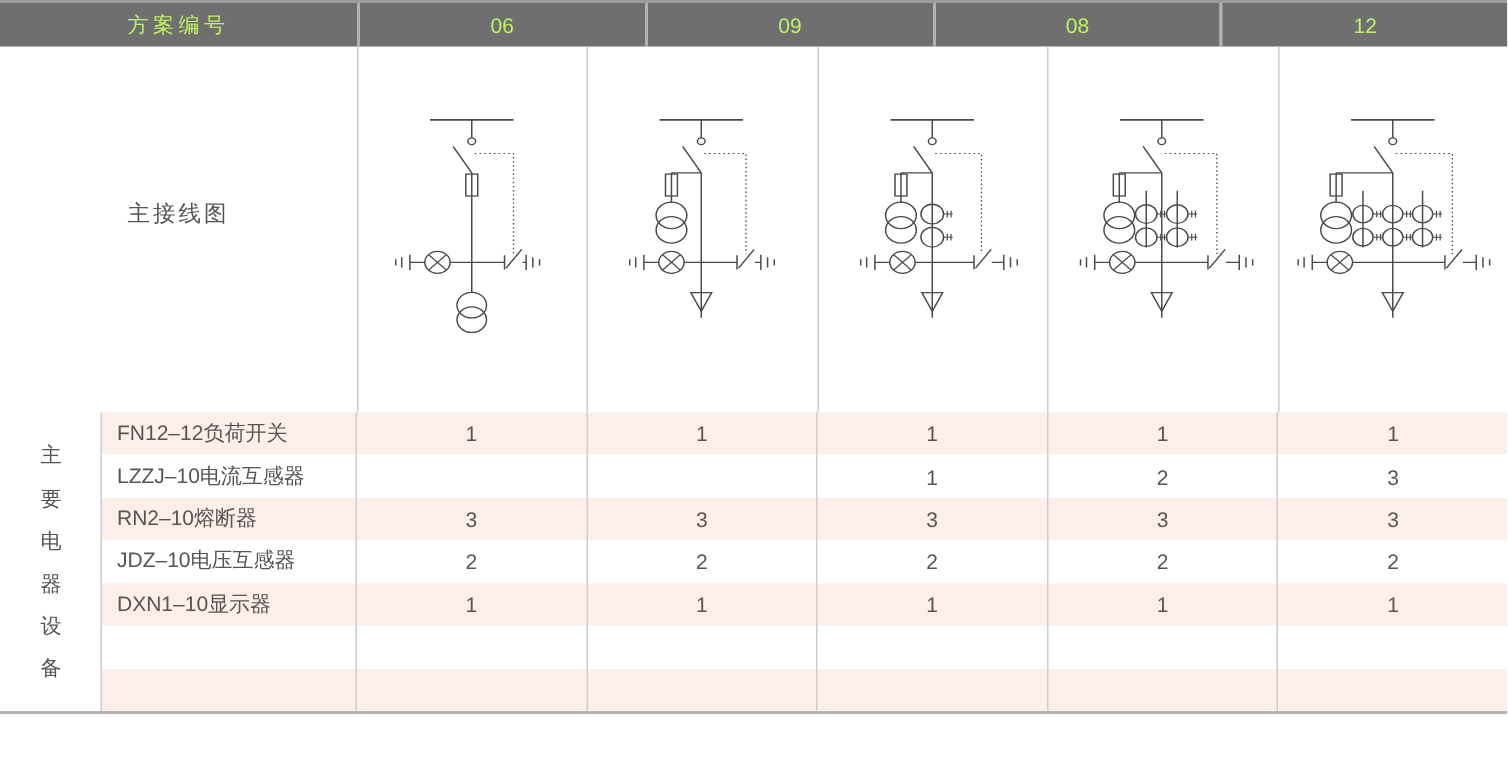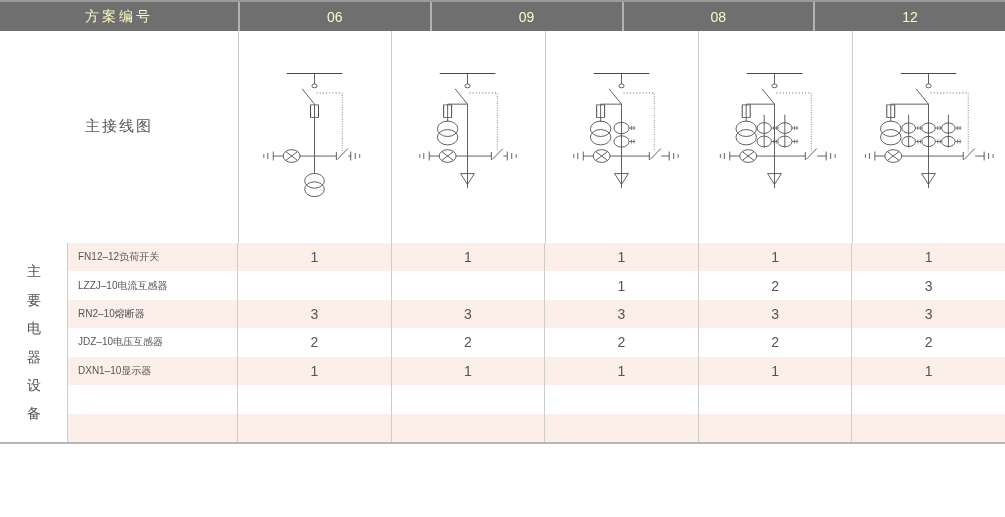--- a/index.html
+++ b/index.html
@@ -1,30 +1,30 @@
 <!DOCTYPE html>
 <html style="--hdr-bg: #6f6f6f; --hdr-top: #9b9b9b; --hdr-div: #b2b2b2; --stripe: #fcefe9; --grid: #cccccc; --botline: #b5b5b5;"><head>
 <meta charset="utf-8">
 <style>
   *{margin:0;padding:0;box-sizing:border-box}
   html,body{width:1005px;height:517px}
   body{font-family:"Liberation Sans",sans-serif;background:#fff;color:#555}
   .tbl{width:1005px;height:517px;background:#fff;overflow:hidden}
   .hdr{display:flex;height:31px;border-top:2px solid var(--hdr-top)}
-  .hcell{background:var(--hdr-bg);color:#fef9c3;font-size:14px;display:flex;align-items:center;justify-content:center}
+  .hcell{background:var(--hdr-bg);color:#bef264;font-size:14px;display:flex;align-items:center;justify-content:center}
   .hcell.lbl{width:238px;letter-spacing:3px}
   .hcell.sch{flex:1;border-left:2px solid var(--hdr-div)}
-  .drow{display:flex;height:212px}
+  .drow{display:flex;height:244px}
   .dlabel{width:238px;display:flex;align-items:center;justify-content:center;font-size:15px;letter-spacing:2px;padding-bottom:22px}
   .dcell{flex:1;border-left:1px solid var(--grid)}
   .dcell svg{display:block;width:100%;height:100%}
   .equip{position:relative;height:199px}
   .erow{display:flex;height:28.43px}
   .side{width:68px;background:#fff;border-right:1px solid var(--grid)}
-  .name{width:170px;padding-left:10px;display:flex;align-items:center;font-size:10px;border-right:1px solid var(--grid)}
+  .name{width:170px;padding-left:10px;display:flex;align-items:center;font-size:14px;border-right:1px solid var(--grid)}
   .val{flex:1;display:flex;align-items:center;justify-content:center;font-size:14px}
   .val + .val{border-left:1px solid var(--grid)}
   .erow.pink .name,.erow.pink .val{background:var(--stripe)}
   .vlabel{position:absolute;left:0;top:0;width:68px;height:100%;display:flex;flex-direction:column;align-items:center;justify-content:center;font-size:14px}
   .vlabel span{line-height:28.4px;display:block}
   .botline{height:2px;background:var(--botline)}
 </style>
 </head>
 <body>
 

